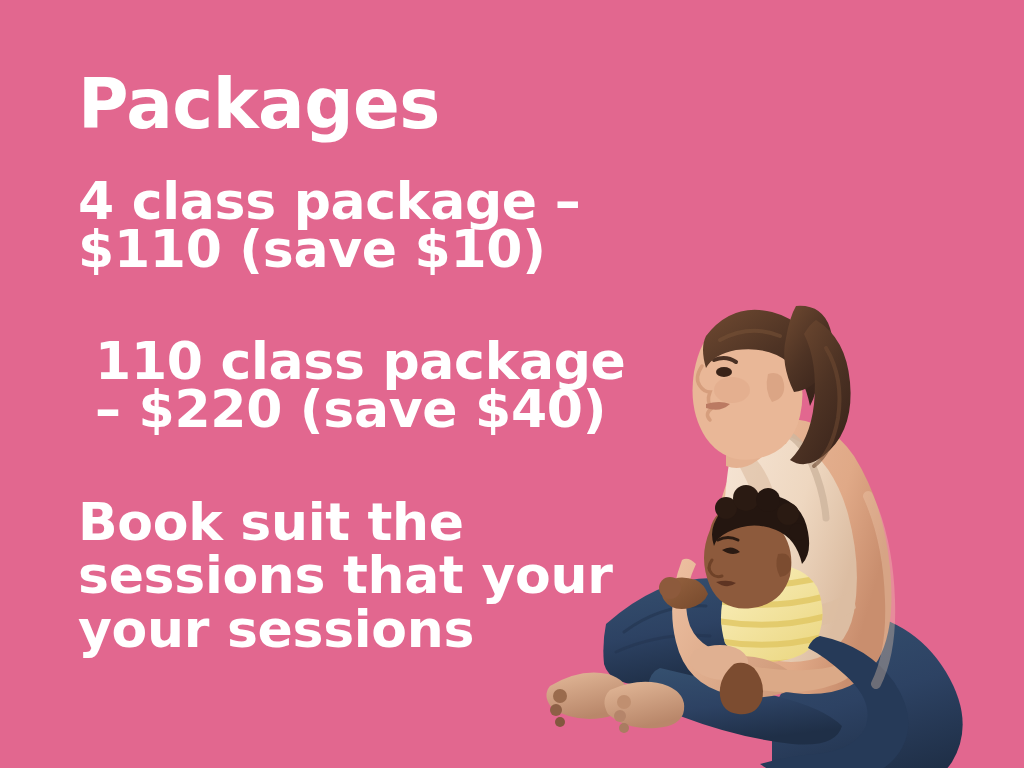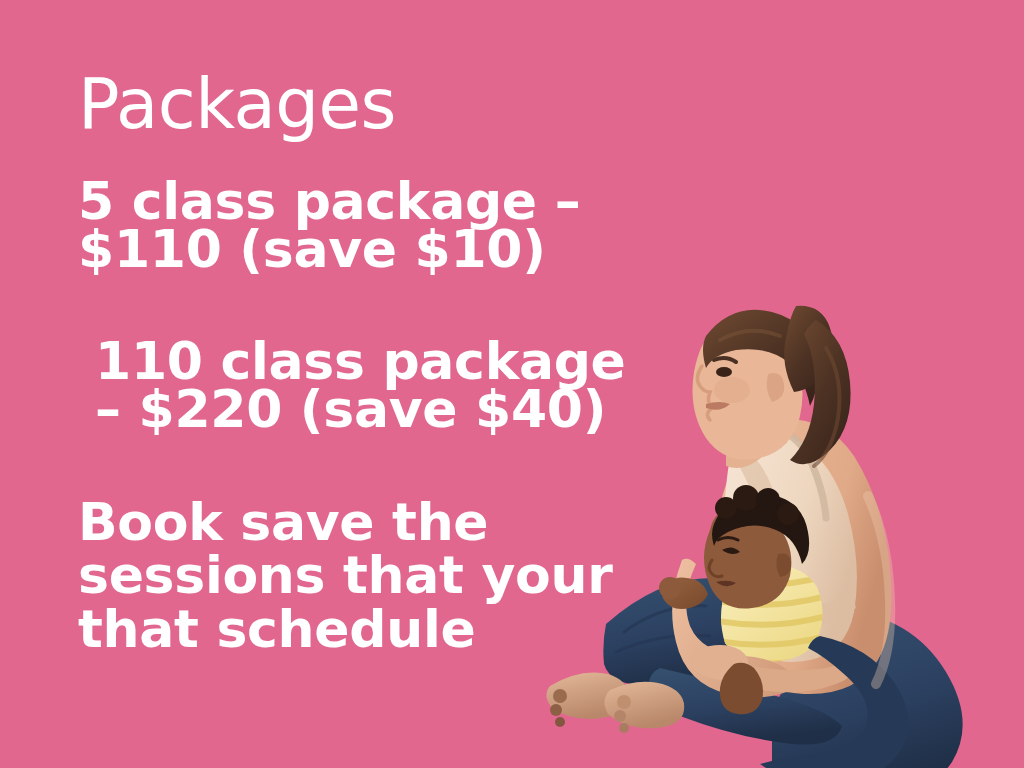--- a/index.html
+++ b/index.html
@@ -21,21 +21,21 @@
     left:78px; top:0;
     width:640px; height:768px;
     z-index:3;
   }
 
   .headline {
     position:absolute;
     left:0; top:70px;
     color:#ffffff;
     font-size:69px;
-    font-weight:normal;
+    font-weight:bold;
     line-height:1.0;
     letter-spacing:-0.5px;
     white-space:nowrap;
   }
 
   .pkg-block {
     position:absolute;
     color:#ffffff;
     font-size:52px;
     font-weight:bold;
@@ -72,33 +72,33 @@
 </head>
 <body>
 
 <div id="slide" style="background: rgb(226, 103, 143);">
 
   <div class="text-col">
 
     <div class="headline">Packages</div>
 
     <div class="pkg-block pkg-1">
-      <span class="ln">5 class package –</span>
+      <span class="ln">4 class package –</span>
       <span class="ln">$110 (save $10)</span>
     </div>
 
     <div class="pkg-block pkg-2">
       <span class="ln">110 class package</span>
       <span class="ln">– $220 (save $40)</span>
     </div>
 
     <div class="body-block">
-      <span class="ln">Book save the</span>
+      <span class="ln">Book suit the</span>
       <span class="ln">sessions that your</span>
-      <span class="ln">that schedule</span>
+      <span class="ln">your sessions</span>
     </div>
   </div>
 
   <div id="photo">
     <svg viewBox="0 0 504 476" xmlns="http://www.w3.org/2000/svg" aria-hidden="true">
       <defs>
         <linearGradient id="gLeg" x1="0" y1="0" x2="0.3" y2="1">
           <stop offset="0" stop-color="#35506f"></stop>
           <stop offset="0.55" stop-color="#2d4263"></stop>
           <stop offset="1" stop-color="#1f2f47"></stop>

